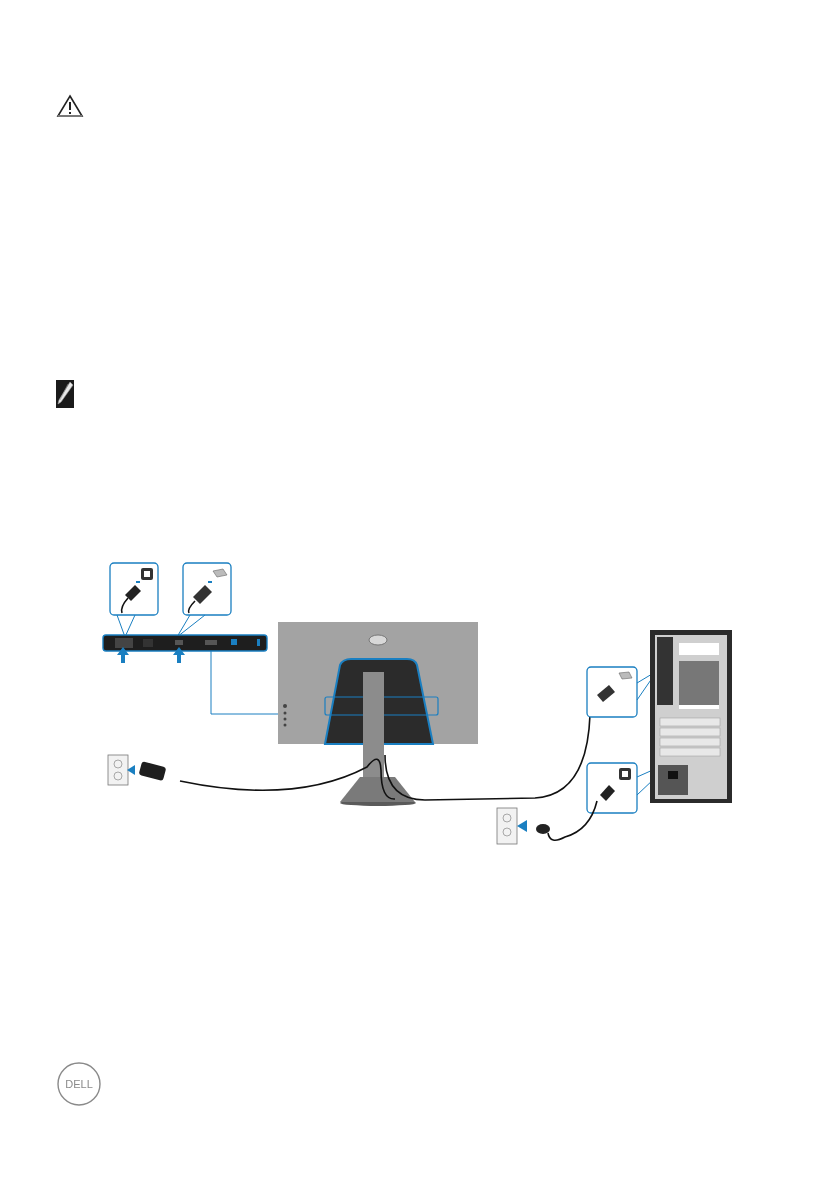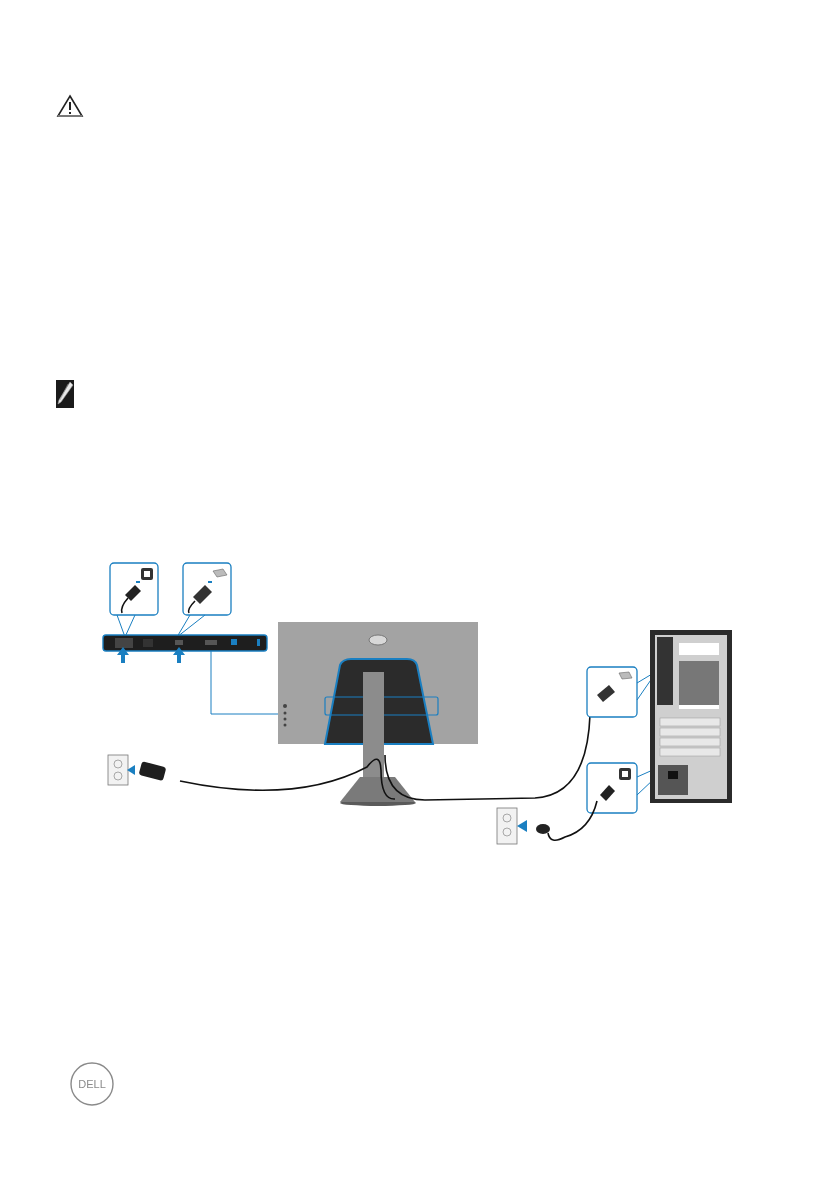--- a/index.html
+++ b/index.html
@@ -1,21 +1,21 @@
 <!DOCTYPE html>
 <html><head>
 <meta charset="utf-8">
 <style>
   html, body { margin: 0; padding: 0; background: #ffffff; }
   body { width: 839px; height: 1191px; position: relative; overflow: hidden; font-family: "Liberation Sans", sans-serif; }
   .abs { position: absolute; }
   .warning-icon { left: 56px; top: 94px; width: 28px; height: 24px; }
   .note-icon { left: 56px; top: 380px; width: 18px; height: 28px; }
   .diagram { left: 95px; top: 555px; width: 650px; height: 300px; }
-  .dell-logo { left: 69px; top: 1061px; width: 46px; height: 46px; }
+  .dell-logo { left: 56px; top: 1061px; width: 46px; height: 46px; }
 </style>
 </head>
 <body>
 
 <div class="abs warning-icon">
   <svg width="28" height="24" viewBox="0 0 28 24">
     <polygon points="14,2 26,22 2,22" fill="#fff" stroke="#222" stroke-width="1.6"></polygon>
     <rect x="2" y="21" width="24" height="2" fill="#777"></rect>
     <rect x="13" y="8" width="2" height="8" fill="#222"></rect>
     <rect x="13" y="18" width="2" height="2" fill="#222"></rect>

